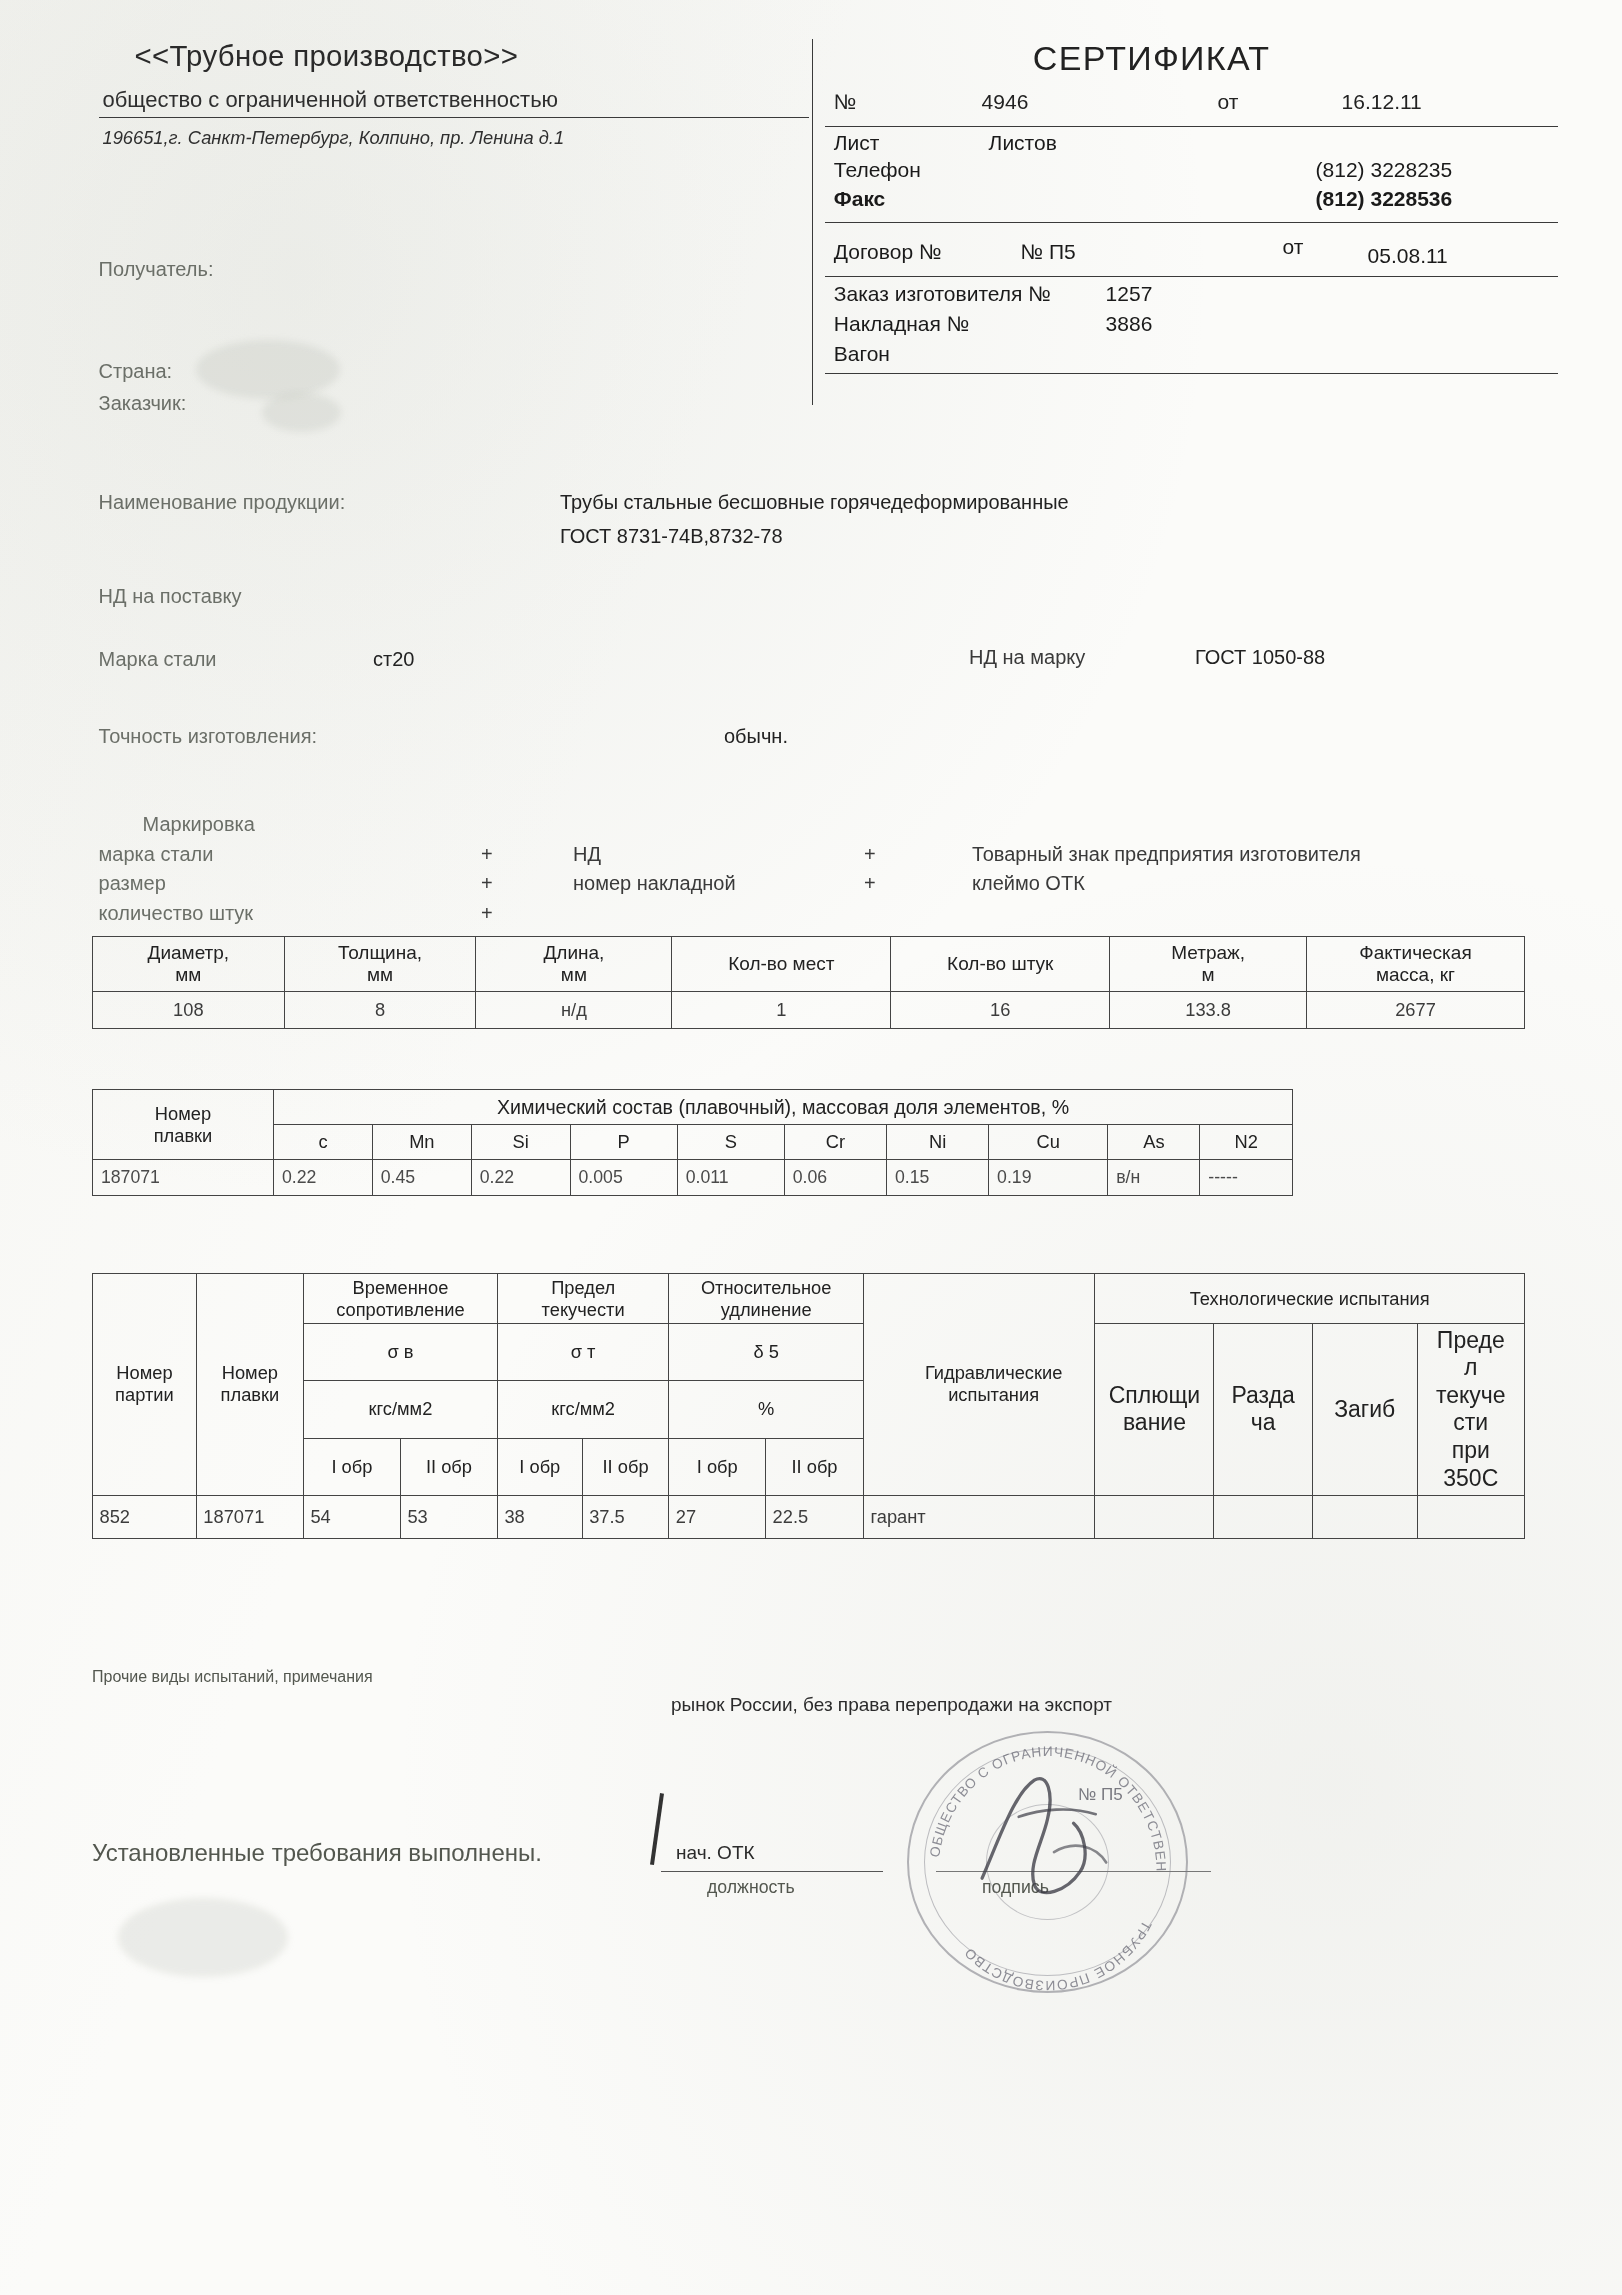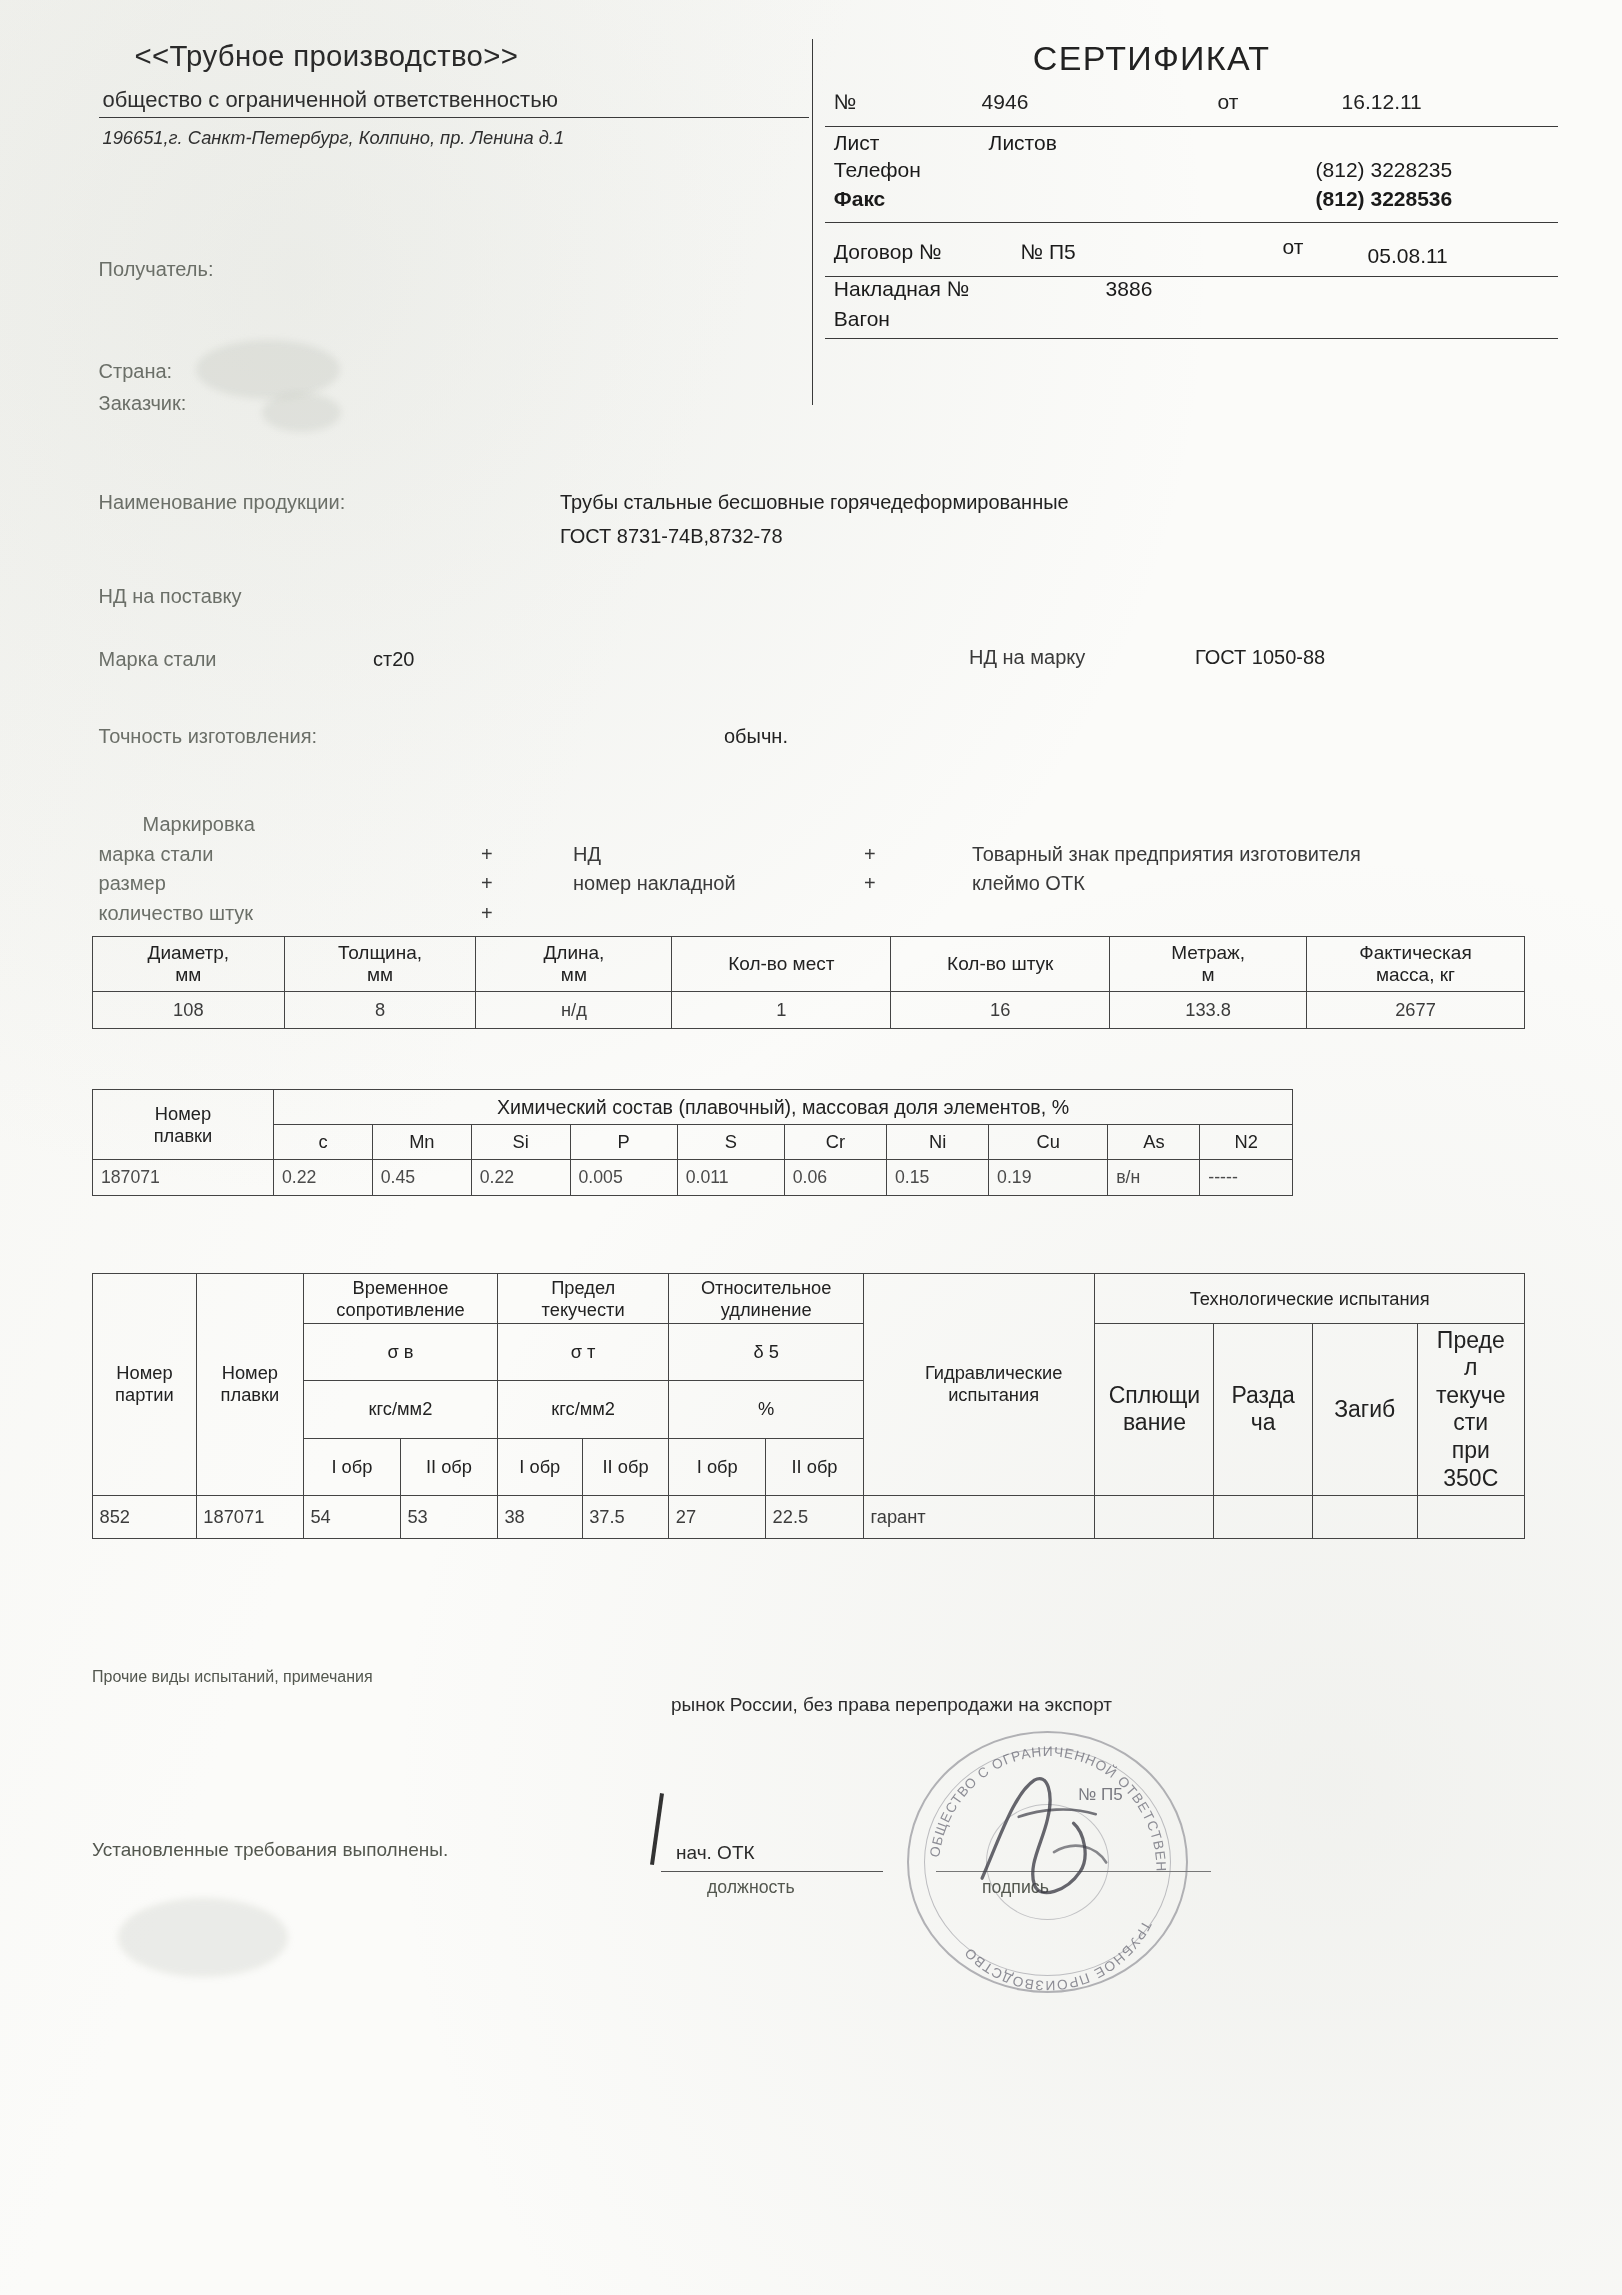--- a/index.html
+++ b/index.html
@@ -147,21 +147,21 @@
   .tbl-chem .lead { text-align: left; padding-left: 7.9px; font-size: 17.7px; color: #4a4a4a; }
 
   .tbl-mech { position: absolute; left: 13px; top: 1247px; width: 1433px; }
   .tbl-mech td { font-size: 18.3px; line-height: 1.2; }
   .tbl-mech .small { font-size: 23px; }
   .tbl-mech .dataline td { height: 37px; text-align: left; padding-left: 6.5px; color: #3c3c3c; }
 
   .note-label { position: absolute; left: 13px; top: 1642px; font-size: 16px; color: #53574f; }
   .note-value { position: absolute; left: 592px; top: 1668px; font-size: 19px; color: #2b2b2b; }
 
-  .req-label { position: absolute; left: 13px; top: 1813px; font-size: 19px; color: #53574f; }
+  .req-label { position: absolute; left: 13px; top: 1813px; font-size: 24px; color: #53574f; }
 
   .sign-line { position: absolute; left: 576px; top: 1767px; width: 3.9px; height: 72px; background: #333; transform: rotate(8deg); }
   .sign-role { position: absolute; left: 597px; top: 1816px; font-size: 19px; color: #2b2b2b; }
   .sign-rule { position: absolute; left: 582px; top: 1845px; width: 222px; border-bottom: 1.3px solid #555; }
   .sign-caption { position: absolute; left: 628px; top: 1851px; font-size: 17.7px; color: #53574f; }
   .sign-caption2 { position: absolute; left: 903px; top: 1851px; font-size: 17.7px; color: #53574f; }
   .sign-rule2 { position: absolute; left: 857px; top: 1845px; width: 275px; border-bottom: 1.3px solid #777; }
 
   
   .stamp {
@@ -276,20 +276,24 @@
         <div class="hr-strong" style="margin-top:5.2px;"></div>
 
         <div style="position:relative; height:41px; font-size:21px; margin-top:12px;">
           <span class="abs" style="left:9.2px; top:5.2px;">Договор №</span>
           <span class="abs" style="left:196px; top:5.2px;">№ П5</span>
           <span class="abs" style="left:458px; top:0px;">от</span>
           <span class="abs" style="left:543px; top:9.2px;">05.08.11</span>
         </div>
         <div class="hr-strong" style="margin-top:0;"></div>
 
+        <div style="position:relative; height:30px; font-size:21px; margin-top:5.2px;">
+          <span class="abs" style="left:9.2px; top:0;">Заказ изготовителя №</span>
+          <span class="abs" style="left:281px; top:0;">1257</span>
+        </div>
 
         <div style="position:relative; height:30px; font-size:21px;">
           <span class="abs" style="left:9.2px; top:0;">Накладная №</span>
           <span class="abs" style="left:281px; top:0;">3886</span>
         </div>
 
         <div style="position:relative; height:31px; font-size:21px;">
           <span class="abs" style="left:9.2px; top:0;">Вагон</span>
         </div>
         <div class="hr-strong" style="margin-top:0;"></div>

